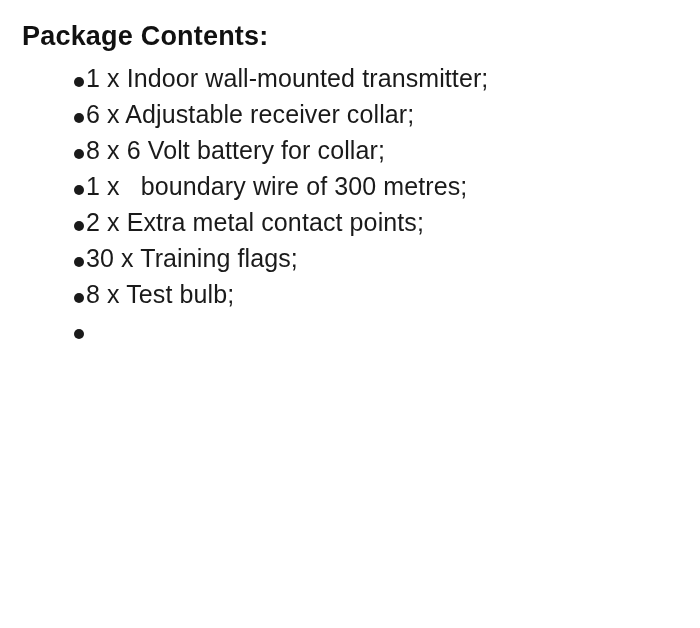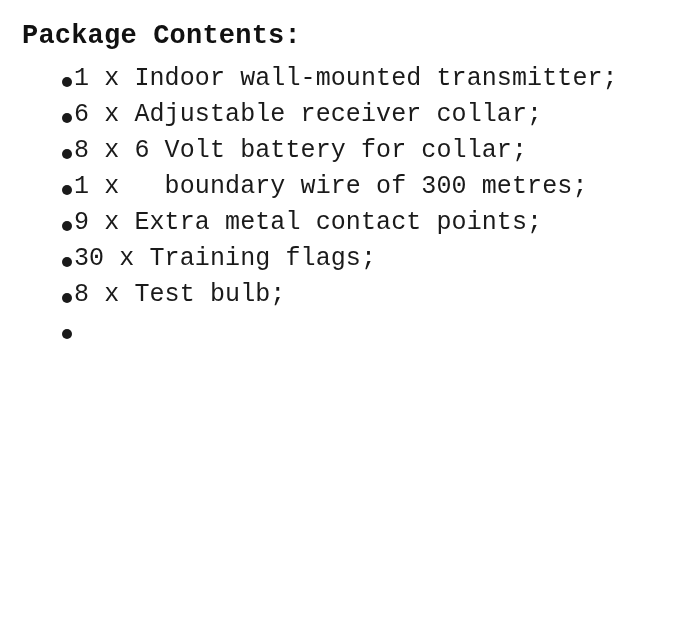--- a/index.html
+++ b/index.html
@@ -13,33 +13,32 @@
     font-family: "Liberation Sans", sans-serif;
     color: #1a1a1a;
     overflow: hidden;
   }
   .page {
     position: relative;
     width: 564px;
     height: 628px;
     box-sizing: border-box;
     padding: 22px 12px 0 22px;
-    font-family: Liberation Mono, monospace;
   }
   .heading {
     font-size: 27px;
     font-weight: bold;
     letter-spacing: 0.2px;
     color: #111111;
     margin: 0 0 14px 0;
     line-height: 1.1;
   }
   .contents-list {
     list-style: none;
-    margin: 0;
+    margin: 12px;
     padding: 0;
   }
   .list-item {
     display: flex;
     align-items: flex-start;
     margin: 0 0 11px 0;
     line-height: 1.0;
   }
   .bullet {
     flex: 0 0 auto;
@@ -99,21 +98,21 @@
       <span class="bullet">
           <span class="dot"></span>
         </span>
       <span class="item-text">1 x   boundary wire of 300 metres;</span>
     </li>
 
     <li class="list-item">
       <span class="bullet">
           <span class="dot"></span>
         </span>
-      <span class="item-text">9 x Extra metal contact points;</span>
+      <span class="item-text">2 x Extra metal contact points;</span>
     </li>
 
     <li class="list-item">
       <span class="bullet">
           <span class="dot"></span>
         </span>
       <span class="item-text">30 x Training flags;</span>
     </li>
 
     <li class="list-item">

